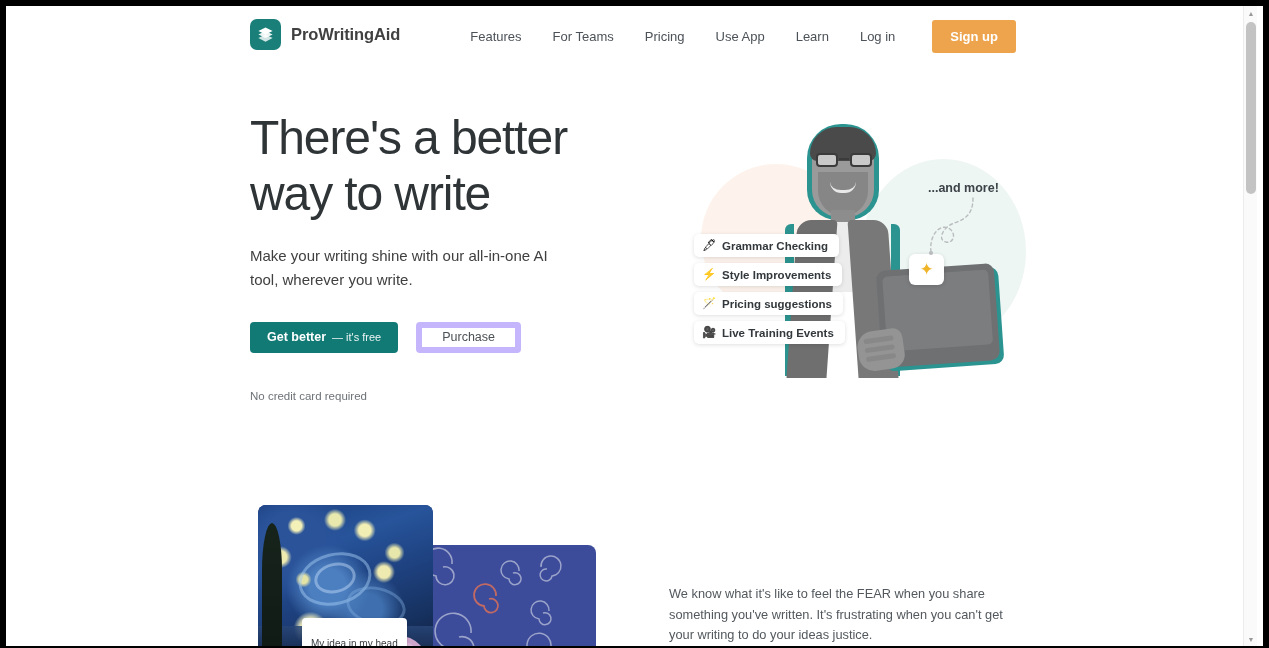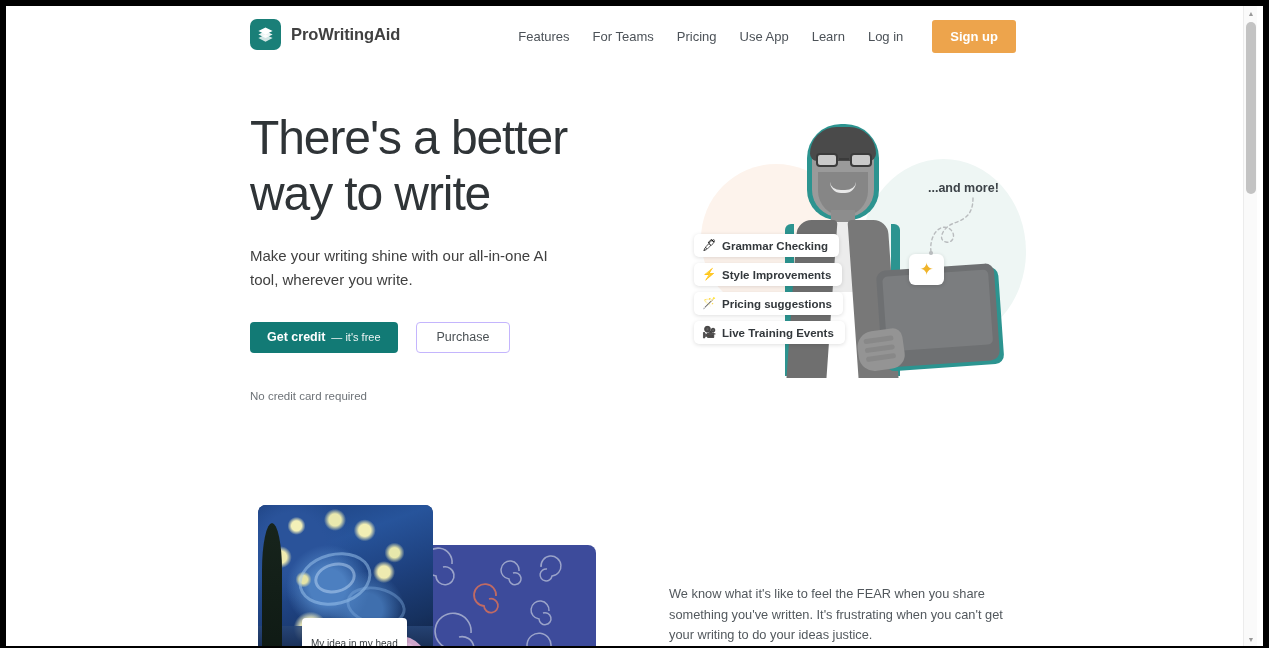--- a/index.html
+++ b/index.html
@@ -16,21 +16,21 @@
 
   
   #page { position:absolute; left:0; top:0; width:1251px; height:640px; background:#fff; }
 
   
   #header { position:absolute; left:0; top:0; width:1251px; height:56px; background:#fff; }
   #brand { position:absolute; left:244px; top:12px; height:32px; display:flex; align-items:center; gap:10px; cursor:pointer; }
   #logo-mark { width:31px; height:31px; border-radius:7px; background:#1a7f78; display:flex; align-items:center; justify-content:center; flex:none; }
   #brand-name { font-size:16.5px; font-weight:bold; color:#404040; letter-spacing:-0.1px; white-space:nowrap; }
 
-  #nav { position:absolute; right:241px; top:14px; display:flex; align-items:center; gap:1px; }
+  #nav { position:absolute; right:241px; top:14px; display:flex; align-items:center; gap:9px; }
   .nav-link {
     font-size:13px; color:#4c5258; padding:7px 11px; white-space:nowrap;
     text-decoration:none; cursor:pointer;
   }
   #signup-btn {
     margin-left:17px; background:#eda44c; color:#ffffff; font-size:13px; font-weight:bold;
     padding:9px 18px; border:none; border-radius:3px; cursor:pointer; white-space:nowrap;
     font-family:"Liberation Sans", sans-serif;
   }
 
@@ -45,21 +45,21 @@
   }
   #hero-buttons { margin-top:30px; display:flex; align-items:center; gap:18px; }
   #get-started-btn {
     background:#127a75; color:#fff; border:none; border-radius:4px;
     padding:0 17px; height:31px; display:flex; align-items:center; gap:6px;
     cursor:pointer; font-family:"Liberation Sans", sans-serif;
   }
   #gs-main { font-size:12.5px; font-weight:bold; }
   #gs-free { font-size:11px; font-weight:normal; opacity:.92; }
   #purchase-btn {
-    background:#fff; color:#4b5155; border:1px solid #c4b5fd; border-radius:4px;
+    background:#fff; color:#4b5155; border:6px solid #c4b5fd; border-radius:4px;
     padding:0 20px; height:31px; font-size:12.5px; cursor:pointer;
     font-family:"Liberation Sans", sans-serif;
   }
   #no-card { margin-top:37px; font-size:11.5px; color:#6d7277; }
 
   
   #hero-art { position:absolute; left:660px; top:98px; width:360px; height:300px; }
   #blob-peach { position:absolute; left:35px; top:60px; width:150px; height:150px; border-radius:50%; background:#fdf3ec; }
   #blob-mint  { position:absolute; left:195px; top:55px; width:165px; height:185px; border-radius:50%; background:#eef6f4; }
 
@@ -215,21 +215,21 @@
       <button id="signup-btn">Sign up</button>
     </nav>
   </div>
 
   <div id="hero-copy">
     <h1 id="hero-title">There's a better way to write</h1>
     <p id="hero-sub">Make your writing shine with our all-in-one AI tool, wherever you write.</p>
 
     <div id="hero-buttons">
       <button id="get-started-btn">
-        <span id="gs-main">Get credit</span>
+        <span id="gs-main">Get better</span>
         <span id="gs-free">— it's free</span>
       </button>
       <button id="purchase-btn">Purchase</button>
     </div>
 
     <div id="no-card">No credit card required</div>
   </div>
 
   <div id="hero-art">
     <div id="blob-peach"></div>

